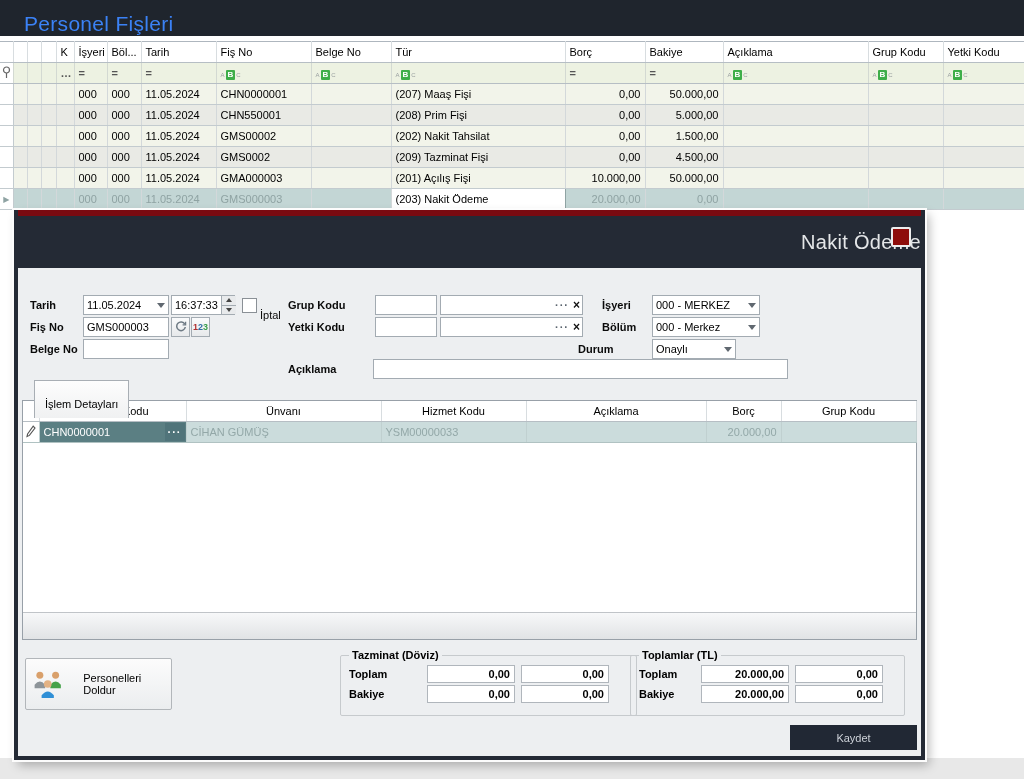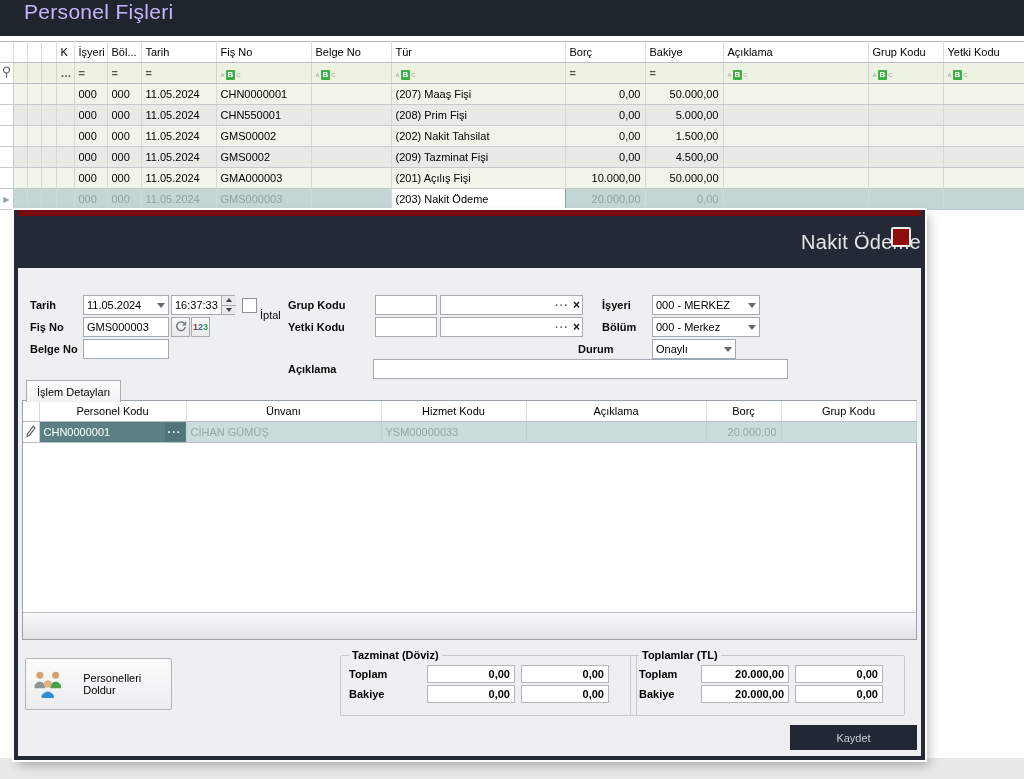--- a/index.html
+++ b/index.html
@@ -1,20 +1,20 @@
 <!DOCTYPE html>
 <html><head>
 <meta charset="utf-8">
 <style>
   html,body{margin:0;padding:0;}
   .screen{position:relative;width:1024px;height:779px;background:#ffffff;overflow:hidden;
           font-family:"Liberation Sans",sans-serif;font-size:11px;color:#000;}
 
   
-  .titlebar{height:36px;background:#1f252d;color:#c4b5fd;display:flex;align-items:flex-start;
+  .titlebar{height:36px;background:#1f252d;color:#3b82f6;display:flex;align-items:flex-end;
             padding-left:24px;font-size:21px;font-weight:300;letter-spacing:.3px;}
   .grid-wrap{margin-top:5px;}
   table.grid{border-collapse:collapse;table-layout:fixed;width:1024px;font-size:11px;}
   table.grid th,table.grid td{overflow:hidden;white-space:nowrap;padding:2px 4px;height:16px;}
   table.grid thead tr.hdr th{background:#fff;font-weight:400;text-align:left;
       border-top:1px solid #aeb6be;border-bottom:1px solid #b6bec4;border-right:1px solid #d8dde0;}
   table.grid thead tr.flt td{background:#edf2e2;border-bottom:1px solid #b6bec4;
       border-right:1px solid #d3d9d2;color:#555;}
   table.grid tbody td{border-right:1px solid #d3d8da;border-bottom:1px solid #c3cbcf;}
   table.grid tbody tr:nth-child(odd) td{background:#f2f4ea;}
@@ -64,21 +64,21 @@
   .checkbox{position:absolute;width:13px;height:13px;background:#fff;border:1px solid #8a9096;cursor:pointer;}
   .iconbtn{position:absolute;width:19px;height:20px;box-sizing:border-box;border:1px solid #a3abb2;
       background:linear-gradient(#fafbfc,#e7e9eb);display:flex;align-items:center;justify-content:center;cursor:pointer;}
   .n123 span{font-weight:bold;font-size:9px;}
   .lookup{padding-right:34px;}
   .lookup-btns{position:absolute;right:2px;top:0;height:100%;display:flex;align-items:center;gap:4px;}
   .dots{color:#5a646e;font-weight:bold;letter-spacing:1px;cursor:pointer;line-height:6px;}
   .xbtn{color:#111;font-weight:bold;font-size:12px;cursor:pointer;}
 
   
-  .tab{position:absolute;left:8px;top:112px;height:21px;padding:0 10px;display:flex;align-items:center;
+  .tab{position:absolute;left:16px;top:112px;height:21px;padding:8px 10px;display:flex;align-items:flex-end;
       background:linear-gradient(#fdfdfd,#f0f1f2);border:1px solid #a8aeb4;border-bottom:none;
       z-index:3;cursor:pointer;}
   .dgrid{position:absolute;left:4px;top:132px;width:895px;height:240px;background:#fff;
       border:1px solid #98a0a8;box-sizing:border-box;}
   table.detail{border-collapse:collapse;table-layout:fixed;width:893px;font-size:11px;}
   table.detail th,table.detail td{overflow:hidden;white-space:nowrap;padding:2px 4px;height:16px;}
   table.detail thead th{background:#fff;font-weight:400;text-align:center;
       border-bottom:1px solid #b6bec4;border-right:1px solid #d8dde0;}
   table.detail tbody td{background:#cbdcdc;color:#93a8a8;border-bottom:1px solid #b0c2c2;
       border-right:1px solid #c0d0d0;}

